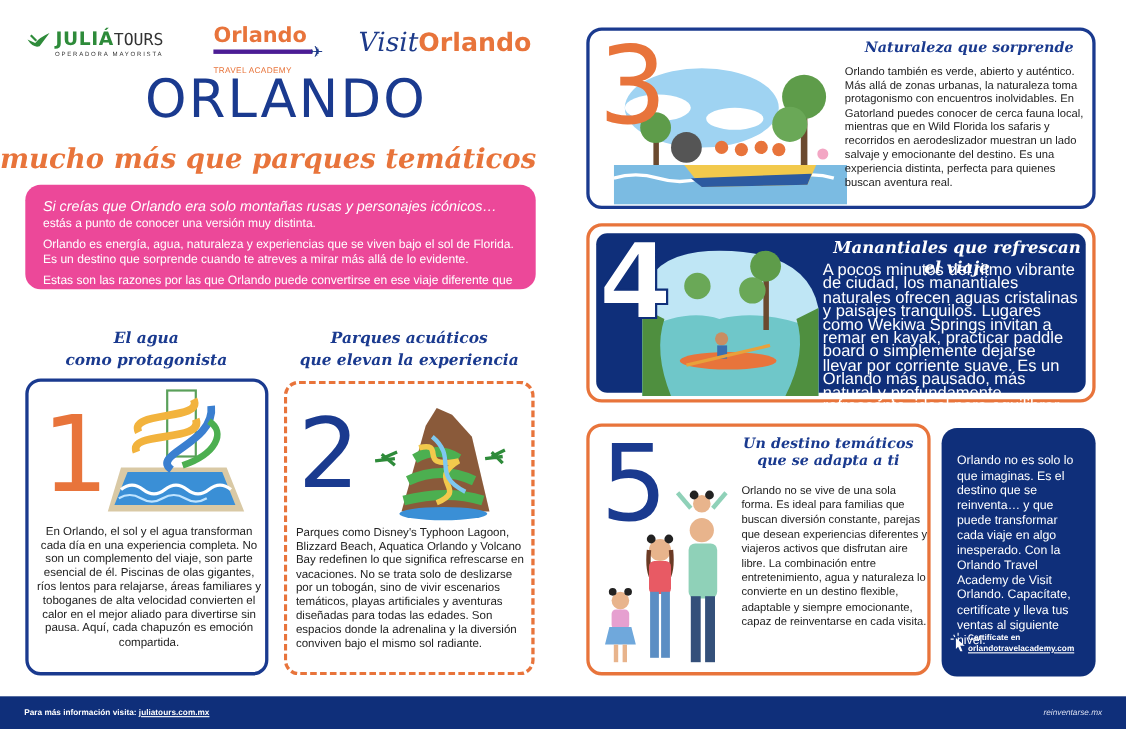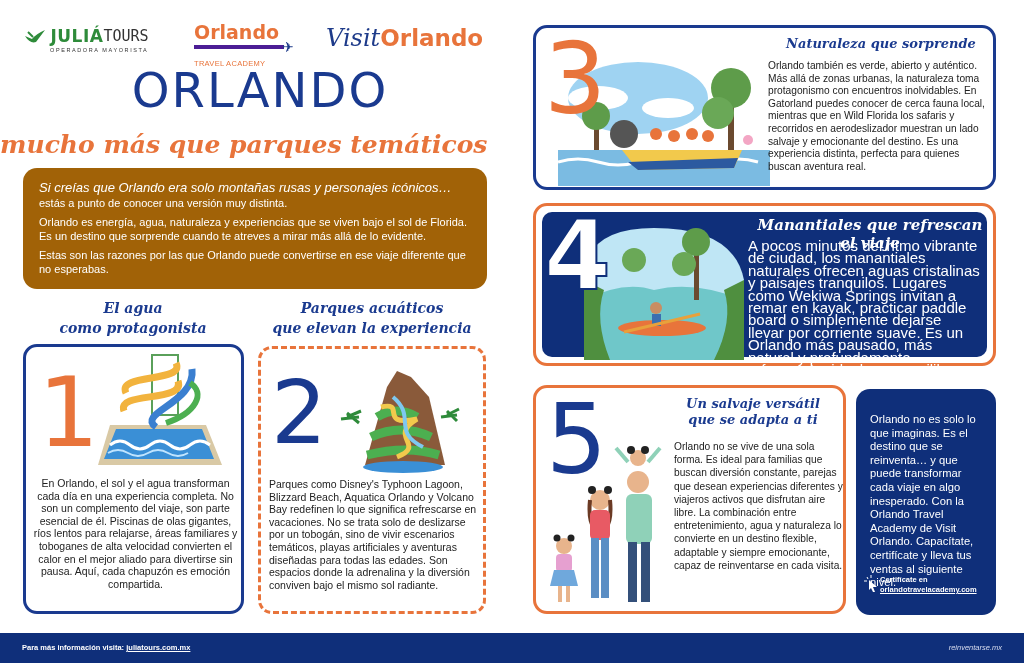--- a/index.html
+++ b/index.html
@@ -21,21 +21,21 @@
   .logo-ota .plane { position: absolute; left: 88px; top: 17px; color: #1e3b8a; font-size: 14px; }
 
   .logo-visit { left: 326px; top: 24px; width: 165px; height: 36px; white-space: nowrap; }
   .logo-visit .v1 { font-family: "DejaVu Serif", serif; font-style: italic; font-size: 24px; color: #1e3b8a; }
   .logo-visit .v2 { font-family: "DejaVu Sans", sans-serif; font-weight: bold; font-size: 23px; color: #e8743b; }
 
   .main-title { left: 0; top: 62px; width: 520px; text-align: center; font-family: "DejaVu Sans", sans-serif; font-size: 48px; letter-spacing: 2px; color: #1a3a8f; font-weight: normal; line-height: 56px; }
   .subtitle { left: 0; top: 128px; width: 520px; font-family: "DejaVu Serif", serif; font-style: italic; font-weight: bold; font-size: 25px; color: #e8743b; line-height: 34px; }
 
   
-  .intro { left: 23px; top: 168px; width: 464px; height: 121px; background: #a16207; border-radius: 14px; color: #fff; padding: 12px 16px; font-size: 11px; line-height: 14px; }
+  .intro { left: 23px; top: 168px; width: 464px; height: 95px; background: #ec4899; border-radius: 14px; color: #fff; padding: 12px 16px; font-size: 11px; line-height: 14px; }
   .intro .lead { font-style: italic; font-size: 13px; line-height: 16px; display: block; }
   .intro p { margin-bottom: 5px; }
 
   .col-head { text-align: center; font-family: "DejaVu Serif", serif; font-style: italic; font-weight: bold; color: #1a3a8f; font-size: 14px; line-height: 20px; }
   .h1 { left: 23px; top: 298px; width: 220px; }
   .h2 { left: 258px; top: 298px; width: 228px; }
 
   .card { border-radius: 14px; background: #fff; }
   .card1 { left: 23px; top: 344px; width: 221px; height: 270px; border: 3px solid #1a3a8f; }
   .card2 { left: 258px; top: 346px; width: 228px; height: 268px; border: 3px dashed #e8743b; }
@@ -224,21 +224,21 @@
 
     <circle cx="22" cy="108" r="8" fill="#e8b48c"></circle>
     <circle cx="15" cy="100" r="3.5" fill="#222"></circle>
       <circle cx="29" cy="100" r="3.5" fill="#222"></circle>
     <rect x="14" y="116" width="16" height="18" rx="4" fill="#e6a0d0"></rect>
     <polygon points="12,132 32,132 36,148 8,148" fill="#6fa8dc"></polygon>
     <rect x="16" y="148" width="4" height="16" fill="#e8b48c"></rect>
     <rect x="24" y="148" width="4" height="16" fill="#e8b48c"></rect>
   </svg>
   <div class="abs ctitle">
-    <div>Un salvaje versátil</div>
+    <div>Un destino temáticos</div>
     <div>que se adapta a ti</div>
   </div>
   <div class="abs card-text">Orlando no se vive de una sola forma. Es ideal para familias que buscan diversión constante, parejas que desean experiencias diferentes y viajeros activos que disfrutan aire libre. La combinación entre entretenimiento, agua y naturaleza lo convierte en un destino flexible, adaptable y siempre emocionante, capaz de reinventarse en cada visita.</div>
 </div>
 
 <div class="abs promo">
   <div>Orlando no es solo lo que imaginas. Es el destino que se reinventa… y que puede transformar cada viaje en algo inesperado. Con la Orlando Travel Academy de Visit Orlando. Capacítate, certifícate y lleva tus ventas al siguiente nivel.</div>
   <div class="cta">
     <svg class="cursor" viewBox="0 0 14 18" width="14" height="18">
       <polygon points="5,5 13,12 9,12 11,17 9,17 7,13 5,15" fill="#fff"></polygon>

